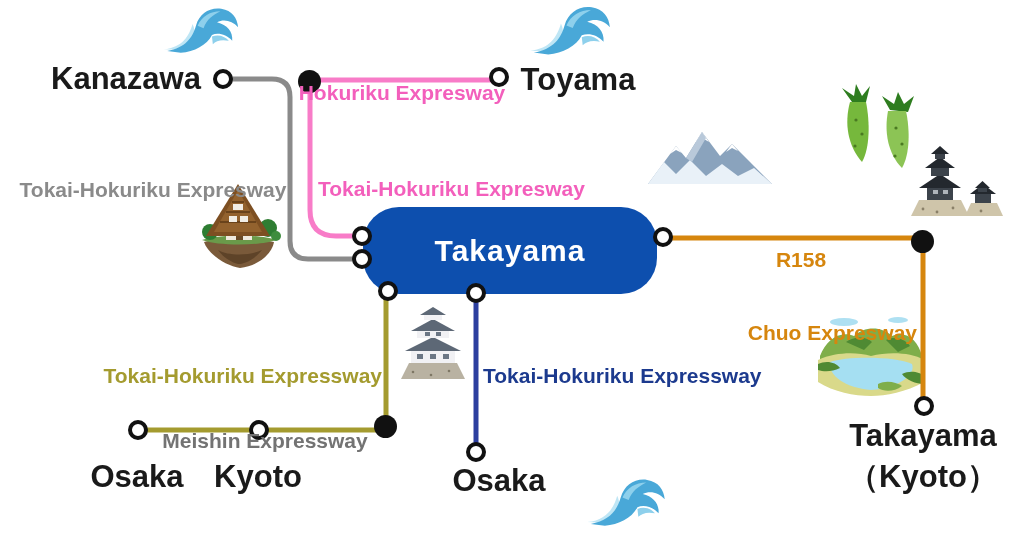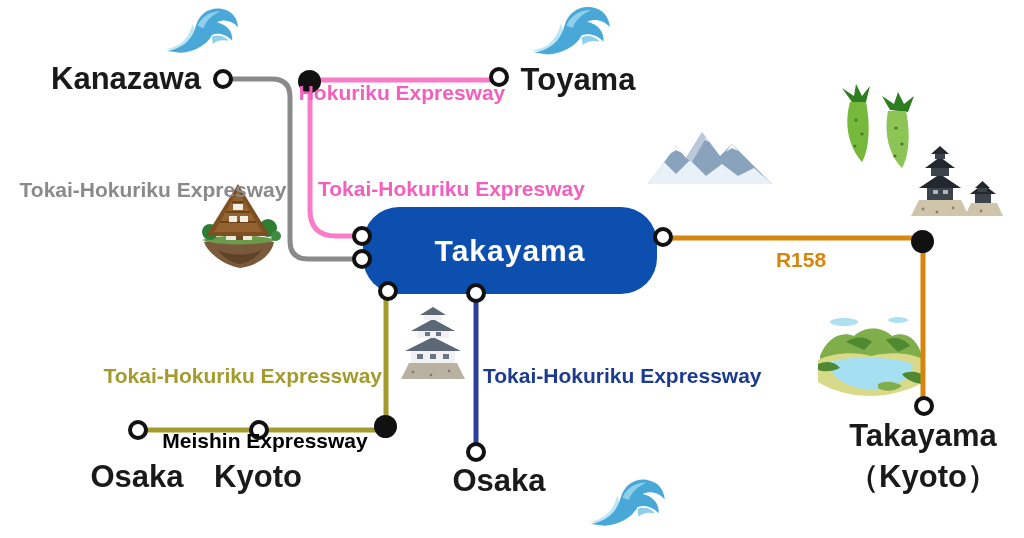--- a/index.html
+++ b/index.html
@@ -197,17 +197,18 @@
   <div class="city" style="left:499px;top:481px;">Osaka</div>
   <div class="shinjuku-block">
     <div>Takayama</div>
     <div>（Kyoto）</div>
   </div>
 
   <div class="rlbl c-cc" style="left: 402px; top: 52px; color: rgb(243, 95, 188);">Hokuriku Expresway</div>
   <div class="rlbl c-cc" style="left: 153px; top: 149px; color: rgb(138, 138, 138);">Tokai-Hokuriku Expresway</div>
   <div class="rlbl c-lc" style="left: 318px; top: 148px; color: rgb(243, 95, 188);">Tokai-Hokuriku Expresway</div>
   <div class="rlbl c-rc" style="left: 382px; top: 335px; color: rgb(164, 155, 47);">Tokai-Hokuriku Expressway</div>
-  <div class="rlbl c-cc" style="left: 265px; top: 400px; color: #000000; text-align: center;">Meishin Expressway</div>
+  <div class="rlbl c-cc" style="left: 265px; top: 400px; color: #737373; text-align: center;">Meishin Expressway</div>
   <div class="rlbl c-lc" style="left: 483px; top: 335px; color: rgb(28, 58, 142);">Tokai-Hokuriku Expressway</div>
   <div class="rlbl c-cc" style="left: 801px; top: 219px; color: rgb(214, 134, 14);">R158</div>
+  <div class="rlbl c-rc" style="left: 917px; top: 292px; color: rgb(214, 134, 14);">Chuo Expresway</div>
 
 </div>
 
 </body></html>

